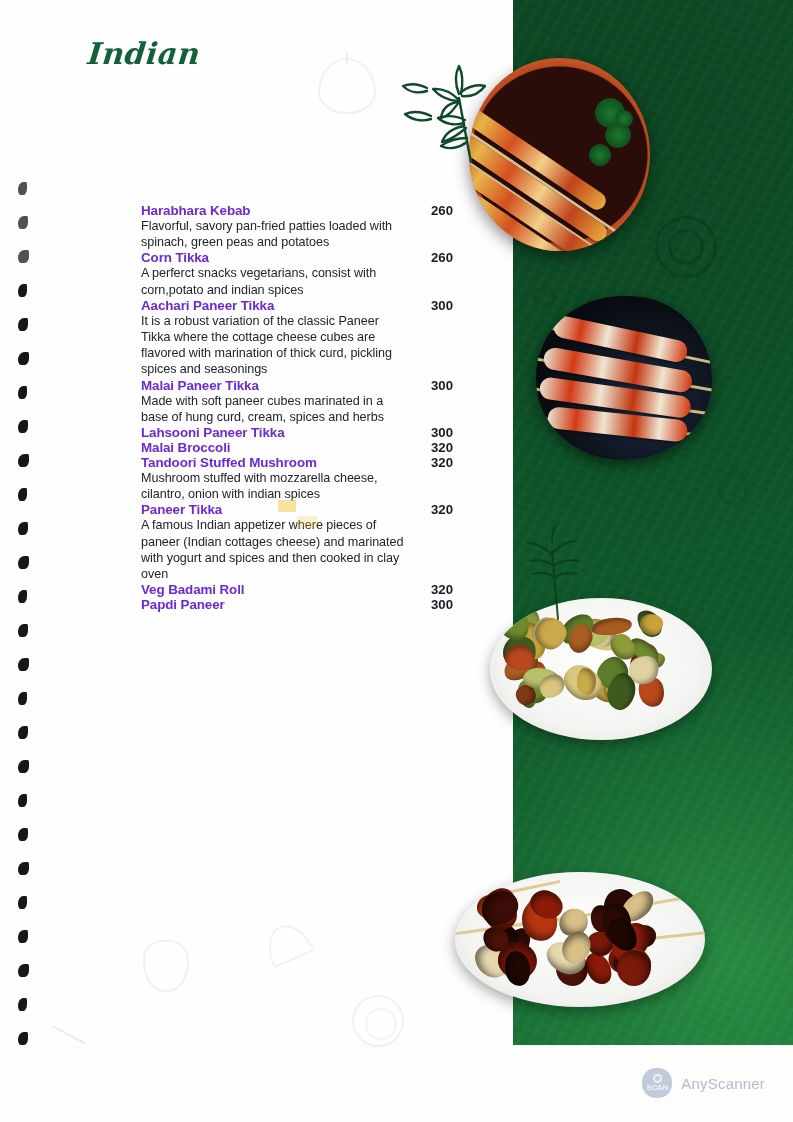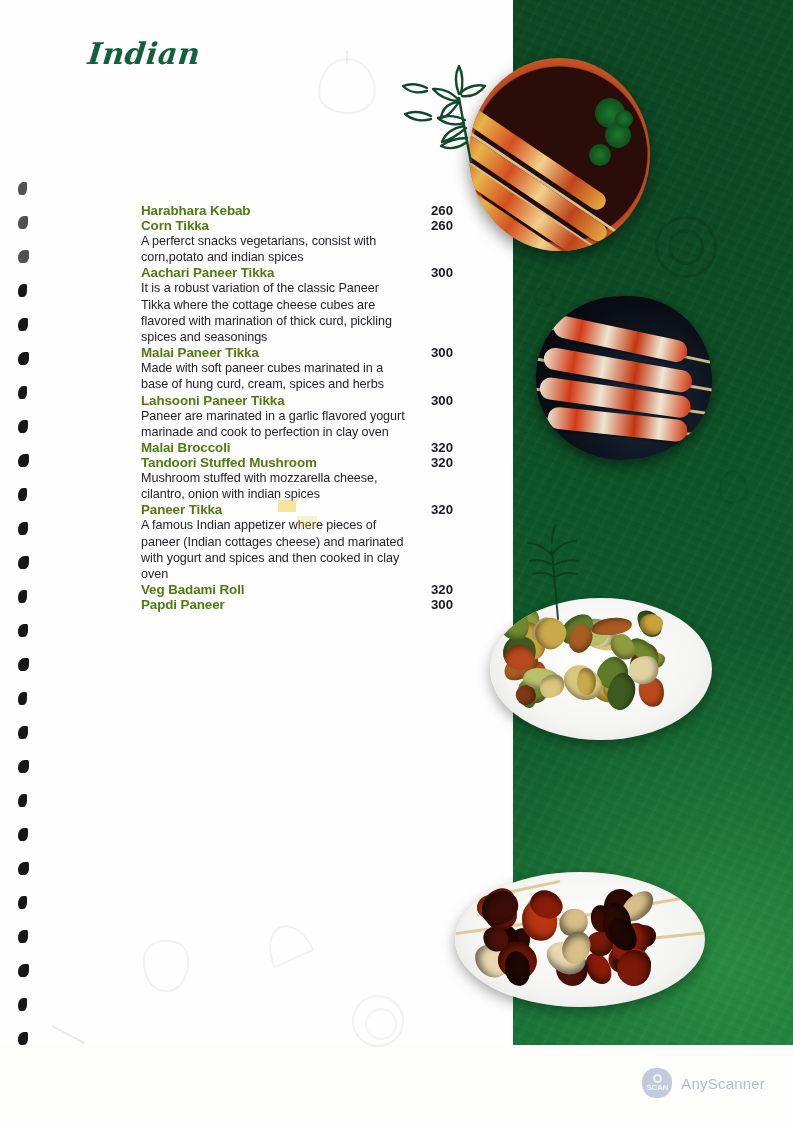--- a/index.html
+++ b/index.html
@@ -143,21 +143,21 @@
   .item { position: relative; }
 
   .item-row {
     display: flex;
     align-items: baseline;
     justify-content: space-between;
   }
   .item-name {
     font-size: 13.4px;
     font-weight: bold;
-    color: #4d7c0f;
+    color: #6d28d9;
     letter-spacing: -0.1px;
   }
   .item-price {
     font-size: 13.2px;
     font-weight: bold;
     color: #1a1a22;
     white-space: nowrap;
     padding-left: 10px;
   }
   .item-desc {
@@ -376,20 +376,21 @@
 
   <div class="title">Indian</div>
 
   <div class="menu">
     <div id="items">
         <div class="item">
           <div class="item-row">
             <span class="item-name">Harabhara Kebab</span>
             <span class="item-price">260</span>
           </div>
+          <div class="item-desc">Flavorful, savory pan-fried patties loaded with spinach, green peas and potatoes</div>
         </div>
         <div class="item">
           <div class="item-row">
             <span class="item-name">Corn Tikka</span>
             <span class="item-price">260</span>
           </div>
           <div class="item-desc">A perferct snacks vegetarians, consist with corn,potato and indian spices</div>
         </div>
         <div class="item">
           <div class="item-row">
@@ -403,21 +404,20 @@
             <span class="item-name">Malai Paneer Tikka</span>
             <span class="item-price">300</span>
           </div>
           <div class="item-desc">Made with soft paneer cubes marinated in a base of hung curd, cream, spices and herbs</div>
         </div>
         <div class="item">
           <div class="item-row">
             <span class="item-name">Lahsooni Paneer Tikka</span>
             <span class="item-price">300</span>
           </div>
-          <div class="item-desc">Paneer are marinated in a garlic  flavored yogurt marinade and cook to perfection in clay oven</div>
         </div>
         <div class="item">
           <div class="item-row">
             <span class="item-name">Malai Broccoli</span>
             <span class="item-price">320</span>
           </div>
         </div>
         <div class="item">
           <div class="item-row">
             <span class="item-name">Tandoori Stuffed Mushroom</span>

